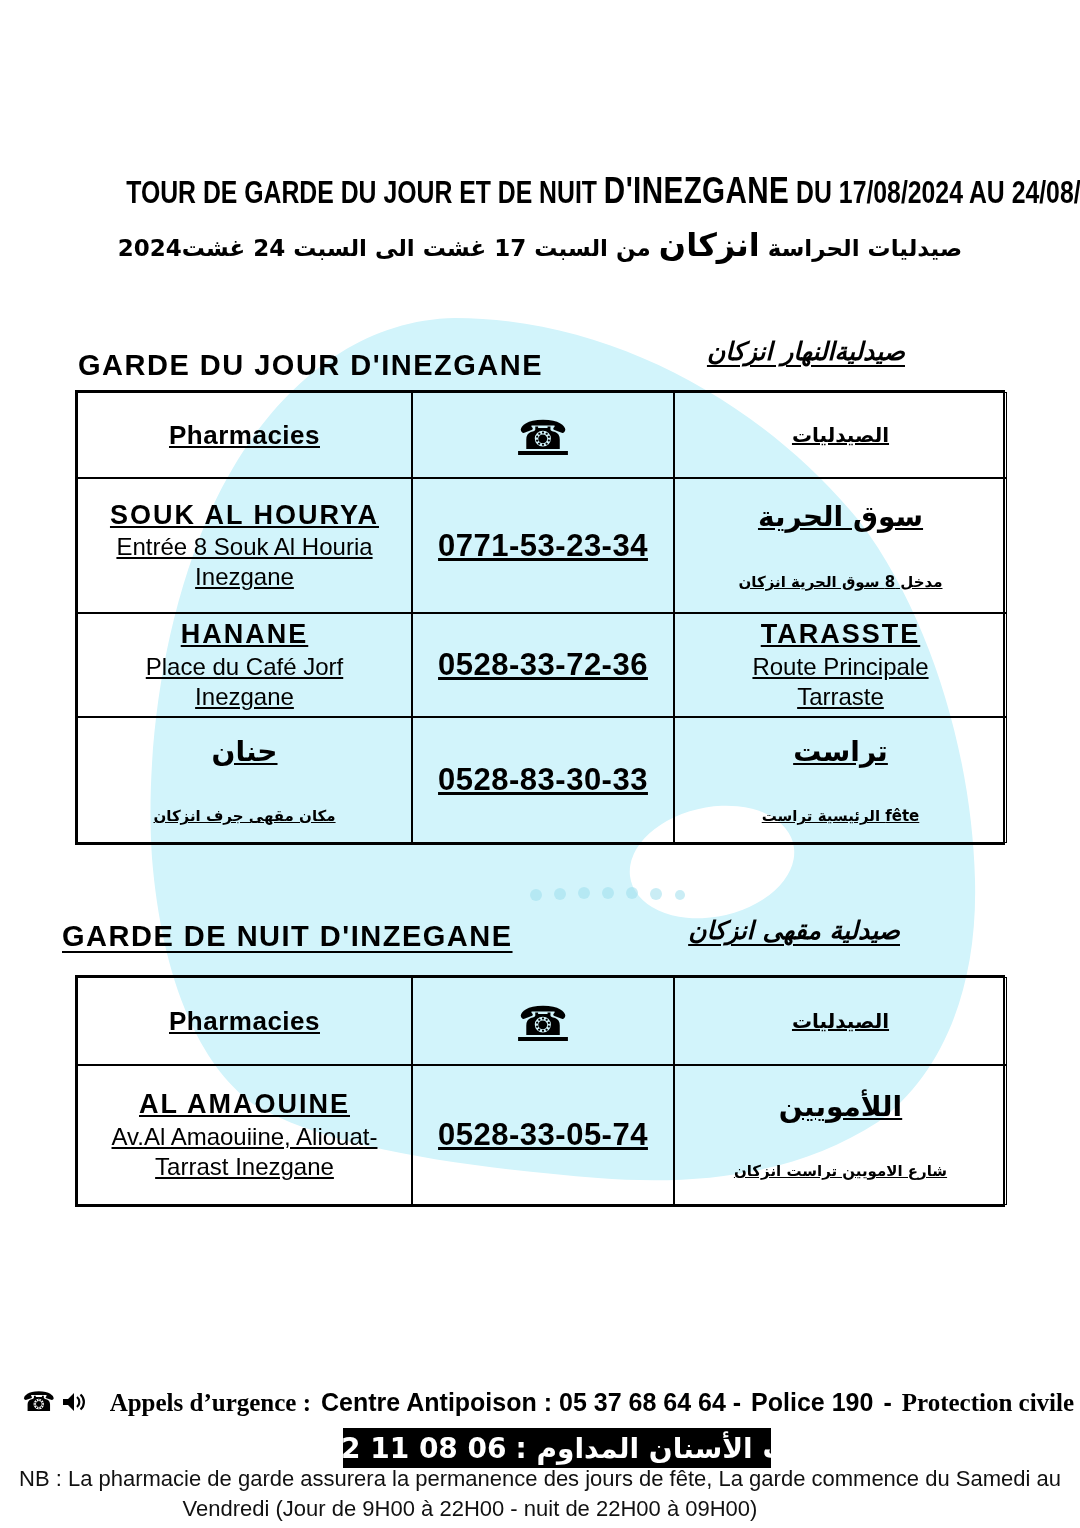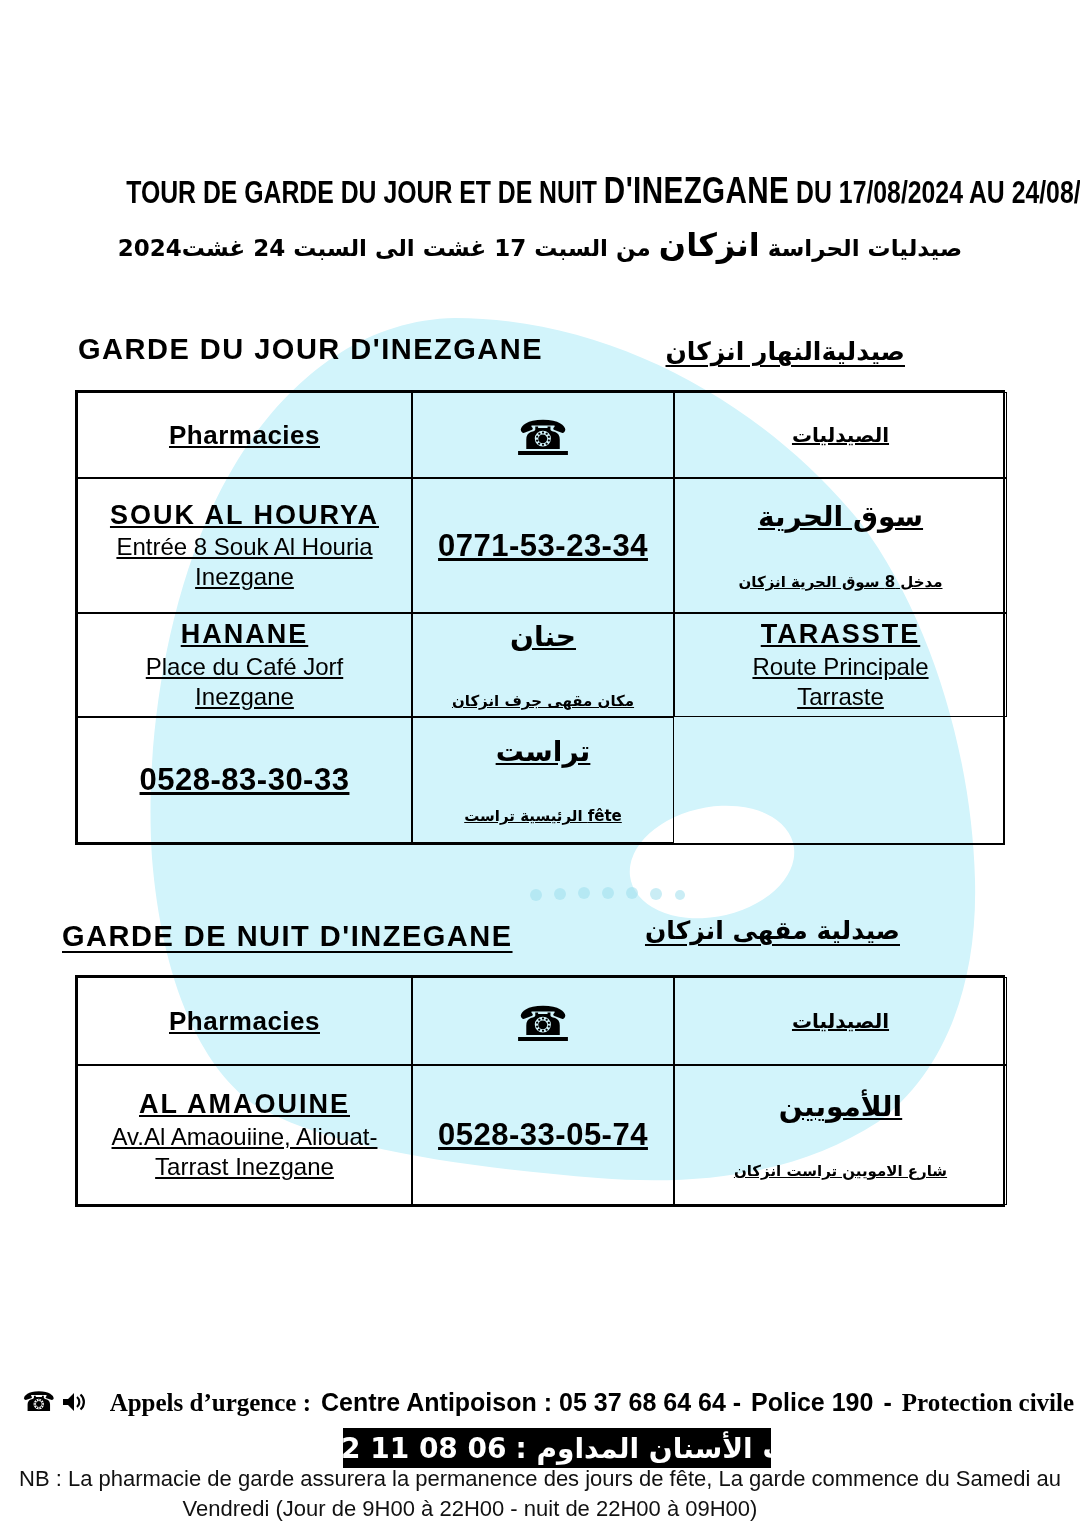--- a/index.html
+++ b/index.html
@@ -23,23 +23,23 @@
   .title-fr .city { font-size:37px; letter-spacing:0.5px; }
   .title-ar {
     position:absolute; top:226px; left:0; width:100%; text-align:center;
     direction:rtl; font-family:"DejaVu Sans", sans-serif; font-weight:700;
     font-size:23px; z-index:2; 
   }
   .title-ar .city { font-size:32px; }
   
   .sec-head { position:absolute; z-index:2; white-space:nowrap; }
   .sec-head.fr { font-weight:700; font-size:29px; letter-spacing:1.5px; }
-  .sec-head.ar { direction:rtl; font-family:"DejaVu Sans", sans-serif; font-weight:700; font-size:25px; }
+  .sec-head.ar { direction:rtl; font-family:"DejaVu Sans", sans-serif; font-weight:700; font-size:25px;font-style:italic; }
   .underl { text-decoration:underline; text-underline-offset:5px; text-decoration-thickness:2px; }
-  #day-head-fr   { left:78px;  top:333px; }
+  #day-head-fr   { left:78px;  top:349px; }
   #day-head-ar   { right:175px; top:337px; }
   #night-head-fr { left:62px;  top:920px; }
   #night-head-ar { right:180px; top:916px; }
   
   .gtable {
     position:absolute; left:75px; width:930px; z-index:2;
     display:grid; grid-template-columns:335px 262px 333px;
     border:2px solid #000; background:transparent;text-decoration:underline;
   }
   #day-table   { top:390px;  grid-template-rows:86px 135px 104px 126px; }
@@ -145,29 +145,32 @@
     <div class="cell c-ar">
       <div class="ar-name">سوق الحرية</div>
       <div class="ar-addr">مدخل 8 سوق الحرية انزكان</div>
     </div>
 
     <div class="cell">
       <div class="fr-name">HANANE</div>
       <div class="fr-addr">Place du Café Jorf</div>
       <div class="fr-addr">Inezgane</div>
     </div>
-    <div class="cell c-ar">
-      <div class="ar-name">حنان</div>
-      <div class="ar-addr">مكان مقهى جرف انزكان</div>
-    </div>
-
+    <div class="cell">
+      <div class="phone-num">0528-33-72-36</div>
+    </div>
     <div class="cell">
       <div class="fr-name">TARASSTE</div>
       <div class="fr-addr">Route Principale</div>
       <div class="fr-addr">Tarraste</div>
+    </div>
+
+    <div class="cell c-ar">
+      <div class="ar-name">حنان</div>
+      <div class="ar-addr">مكان مقهى جرف انزكان</div>
     </div>
     <div class="cell">
       <div class="phone-num">0528-83-30-33</div>
     </div>
     <div class="cell c-ar">
       <div class="ar-name">تراست</div>
       <div class="ar-addr">fête الرئيسية تراست</div>
     </div>
   </div>
 

